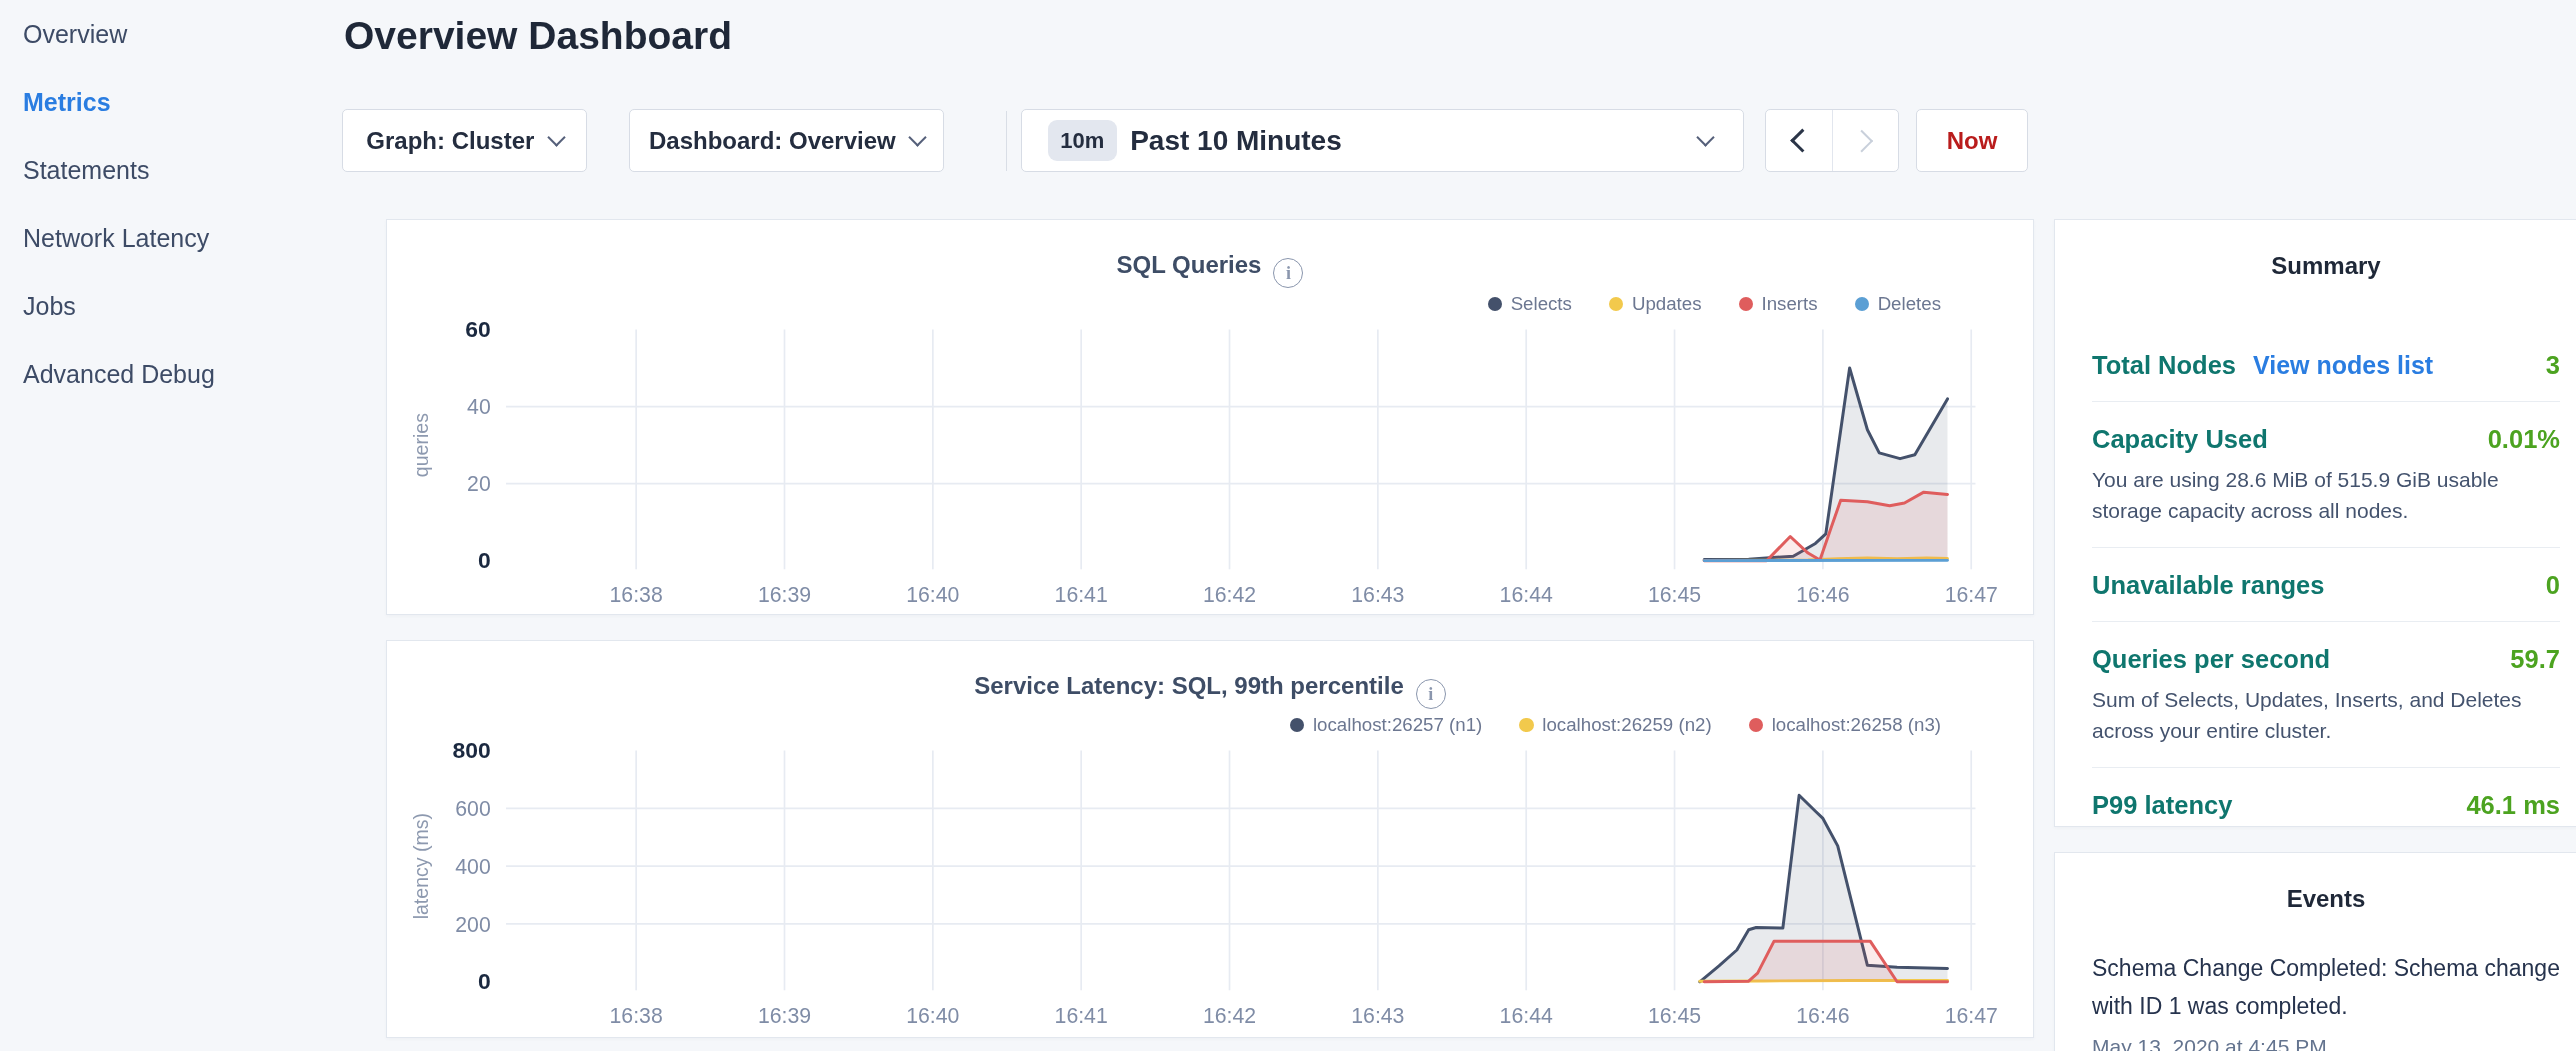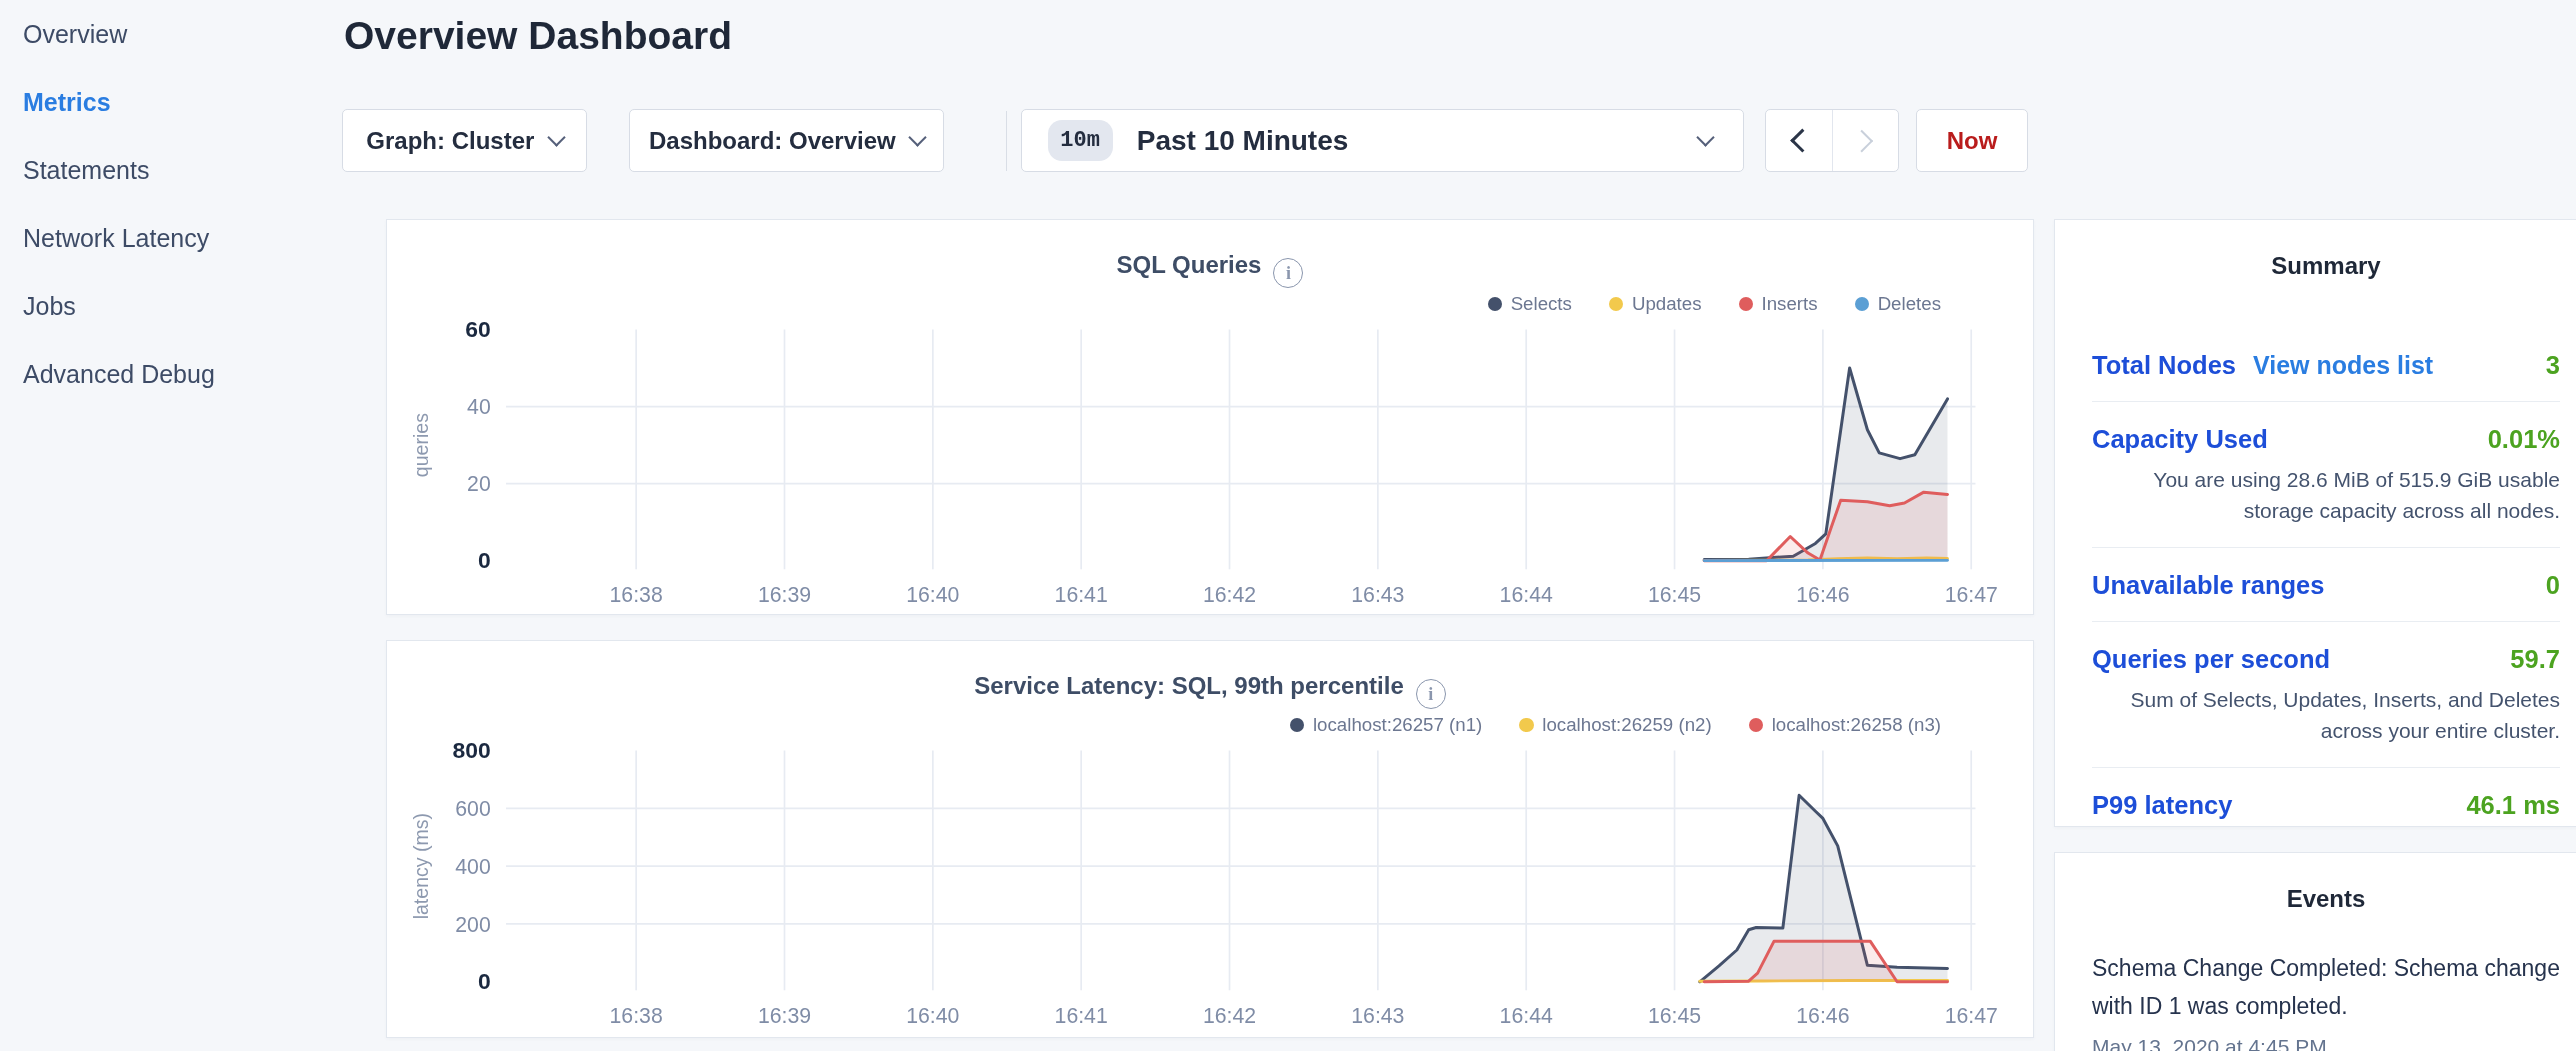--- a/index.html
+++ b/index.html
@@ -19,21 +19,21 @@
   .page-title{position:absolute;left:344px;top:13.6px;font-size:39px;font-weight:600;color:#1f2838;}
   .ctrl{position:absolute;top:109px;height:63px;background:#fff;border:0.9px solid #d7dce5;
     border-radius:5.1px;box-sizing:border-box;display:flex;align-items:center;justify-content:center;
     font-size:24px;font-weight:700;color:#242d3f;cursor:pointer;}
   .dd-graph{left:342px;width:245px;}
   .dd-dash{left:629px;width:315px;}
   .chev{display:inline-block;width:11px;height:11px;border-right:2.6px solid #55607a;border-bottom:2.6px solid #55607a;
     transform:rotate(45deg);margin-left:15.3px;margin-top:-6.8px;}
   .ctrl-divider{position:absolute;left:1006px;top:111px;width:0.9px;height:60px;background:#d9dee6;}
   .timepicker{left:1021px;width:723px;justify-content:flex-start;padding:0 25.5px;}
-  .time-badge{background:#e3e7ef;border-radius:14px;padding:7.7px 12.8px;font-size:22px;font-weight:700;color:#242d3f;margin-right:24px;font-family:Liberation Mono, monospace;}
+  .time-badge{background:#e3e7ef;border-radius:9px;padding:7.7px 12.8px;font-size:22px;font-weight:700;color:#242d3f;margin-right:13px;}
   .time-label{font-size:28px;font-weight:700;}
   .timepicker .chev{position:absolute;right:31px;}
   .arrow-group{left:1765px;width:134px;padding:0;justify-content:space-between;}
   .arrow-half{width:66px;height:100%;display:flex;align-items:center;justify-content:center;}
   .arrow-half + .arrow-half{border-left:0.9px solid #e2e6ee;}
   .chev-left{width:13.6px;height:13.6px;border:0;border-left:3.4px solid #2b3548;border-bottom:3.4px solid #2b3548;transform:rotate(45deg);margin-left:6.8px;}
   .chev-right{width:13.6px;height:13.6px;border:0;border-right:2.6px solid #c9d0db;border-top:2.6px solid #c9d0db;transform:rotate(45deg);margin-right:6.8px;}
   .now-btn{left:1916px;width:112px;color:#b91c1c;}
   
   .card{position:absolute;background:#fff;border:0.9px solid #e2e7ee;border-radius:0;box-sizing:border-box;
@@ -47,24 +47,24 @@
   .legend-item{display:flex;align-items:center;font-size:18.7px;color:#6c7791;}
   .legend-dot{width:14.5px;height:14.5px;border-radius:50%;margin-right:8.5px;}
   .chart-svg{position:absolute;left:0;top:94px;}
   
   .summary-card{left:2010px;top:219px;width:544px;height:608px;padding:0 37px;}
   .panel-title{padding-top:32px;text-align:center;font-size:24px;font-weight:700;color:#1f2838;}
   .summary-rows{margin-top:48px;}
   .srow{padding:23px 0 21px 0;}
   .srow + .srow{border-top:0.9px solid #e9edf2;}
   .srow-main{display:flex;align-items:baseline;}
-  .srow-label{font-size:25.5px;font-weight:700;color:#1d4ed8;}
+  .srow-label{font-size:25.5px;font-weight:700;color:#0f766e;}
   .srow-link{font-size:25px;font-weight:700;color:#2a7de1;margin-left:17px;cursor:pointer;}
   .srow-value{margin-left:auto;font-size:25.5px;font-weight:700;color:#4ca320;}
-  .srow-desc{margin-top:10.2px;font-size:21px;line-height:31px;color:#44536e;text-align:right;}
+  .srow-desc{margin-top:10.2px;font-size:21px;line-height:31px;color:#44536e;}
   
   .events-card{left:2010px;top:852px;width:544px;height:255px;padding:0 37px;}
   .event-item{margin-top:36px;}
   .event-text{font-size:23px;line-height:38px;color:#26334d;}
   .event-time{margin-top:10.2px;font-size:21px;color:#64748f;}
 </style>
 </head>
 <body>
 
 <nav class="sidebar" id="sidebar">

